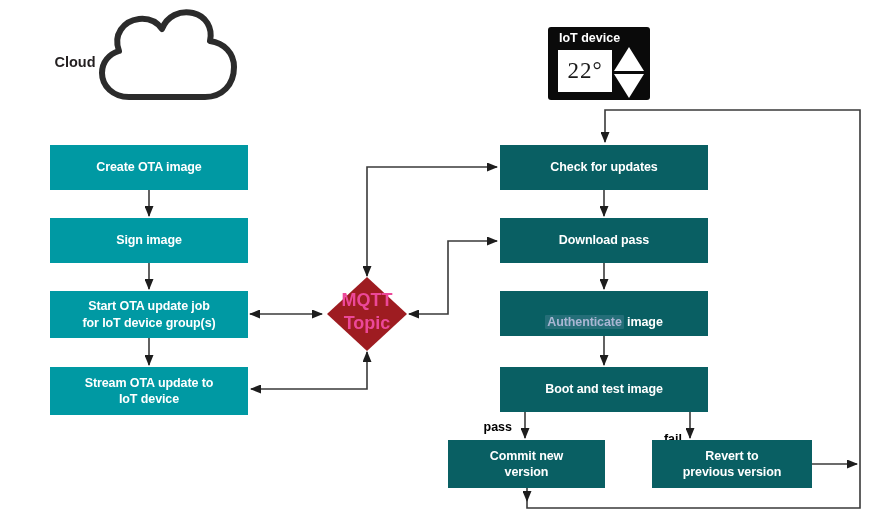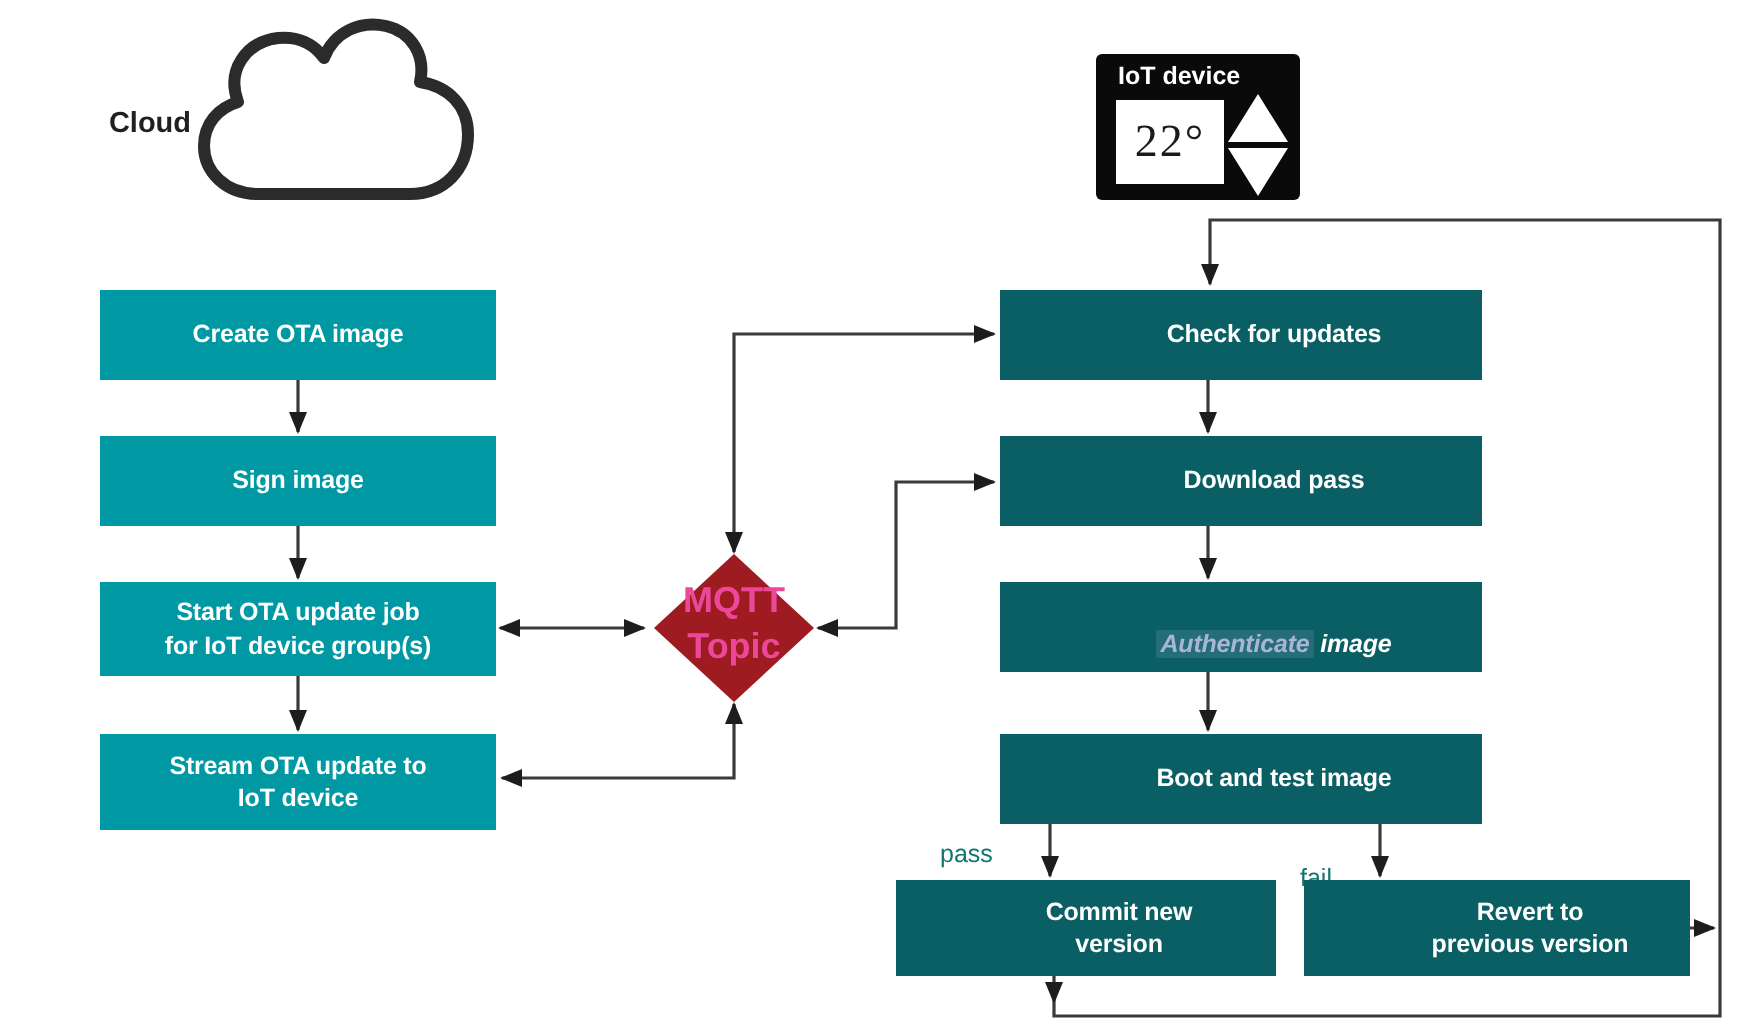--- a/index.html
+++ b/index.html
@@ -8,24 +8,24 @@
     font-family:"Liberation Sans","DejaVu Sans",sans-serif;
   }
   #wires{position:absolute;left:0;top:0;width:881px;height:518px;z-index:1;}
   .box{
     position:absolute;z-index:2;display:flex;align-items:center;justify-content:center;
     text-align:center;color:#ffffff;font-weight:bold;font-size:12.5px;line-height:1.3;
     letter-spacing:-0.1px;
   }
   .box span{white-space:pre-line;}
   .teal{background:#0099a3;}
-  .dark{background:#095f63;padding-left:33px;}
+  .dark{background:#095f63;}
   .auth-word{color:#a9b6d3;background:rgba(150,170,205,0.20);padding:0 2px;border-radius:1px;}
   .branch-label{
-    position:absolute;z-index:2;color:#0f766e;font-weight:normal;font-size:12.5px;
+    position:absolute;z-index:2;color:#000000;font-weight:bold;font-size:12.5px;text-align:right;
   }
   #cloud-wrap{position:absolute;left:93px;top:6px;width:150px;height:102px;z-index:2;}
   #cloud-label{
     position:absolute;left:0;top:54px;width:150px;text-align:center;
     color:#231f20;font-weight:bold;font-size:14.5px;z-index:3;
   }
   #iot{
     position:absolute;left:548px;top:27px;width:102px;height:73px;background:#0a0a0a;
     border-radius:3px;z-index:2;
   }
@@ -116,21 +116,21 @@
     <span>MQTT
 Topic</span>
   </div>
 
   <div class="box dark" style="left:500px;top:145px;width:208px;height:45px;">
     <span>Check for updates</span>
   </div>
   <div class="box dark" style="left:500px;top:218px;width:208px;height:45px;">
     <span>Download pass</span>
   </div>
-  <div class="box dark" style="left:500px;top:291px;width:208px;height:45px;font-style:italic;">
+  <div class="box dark" style="left:500px;top:291px;width:208px;height:45px;">
     <span>
       <span class="auth-word">Authenticate</span><span> image</span>
     </span>
   </div>
   <div class="box dark" style="left:500px;top:367px;width:208px;height:45px;">
     <span>Boot and test image</span>
   </div>
 
   <div class="branch-label" style="left:470px;top:420px;width:42px;">pass</div>
   <div class="branch-label" style="left:650px;top:420px;width:32px;margin-top:12px;">fail</div>

